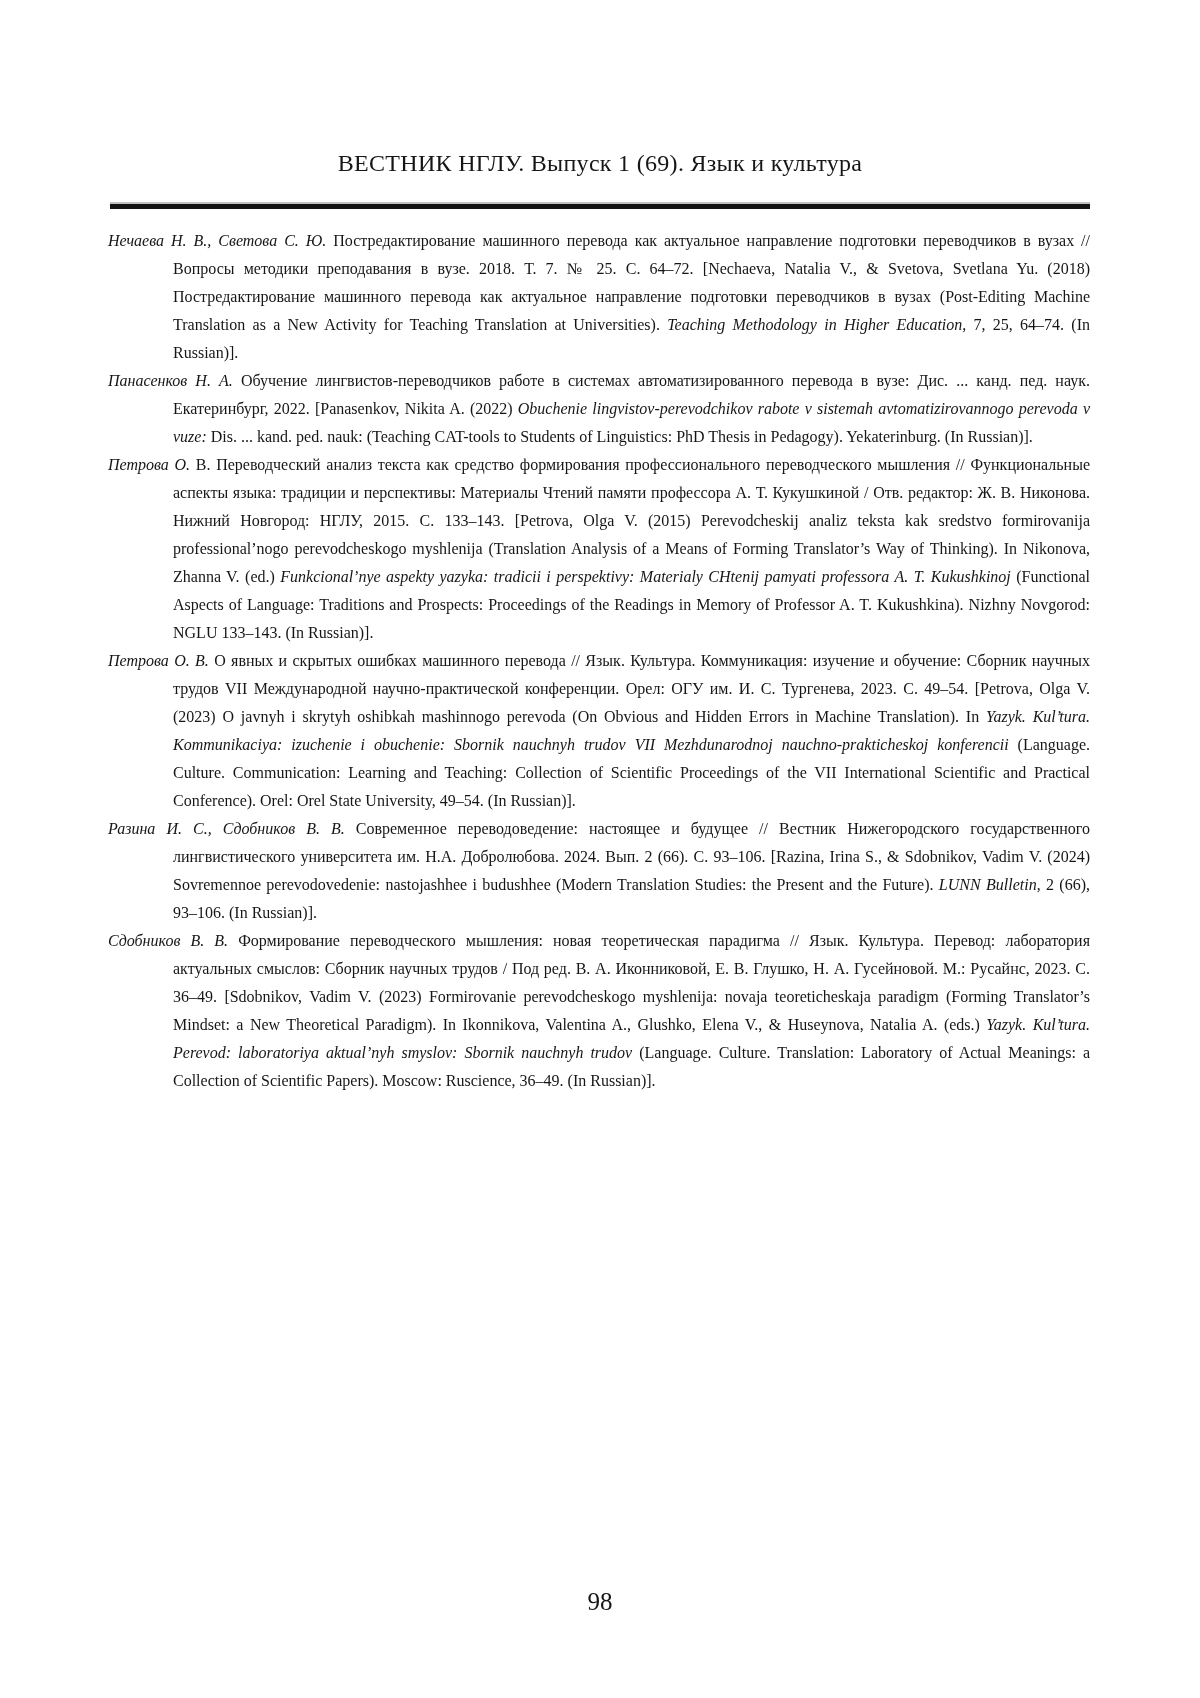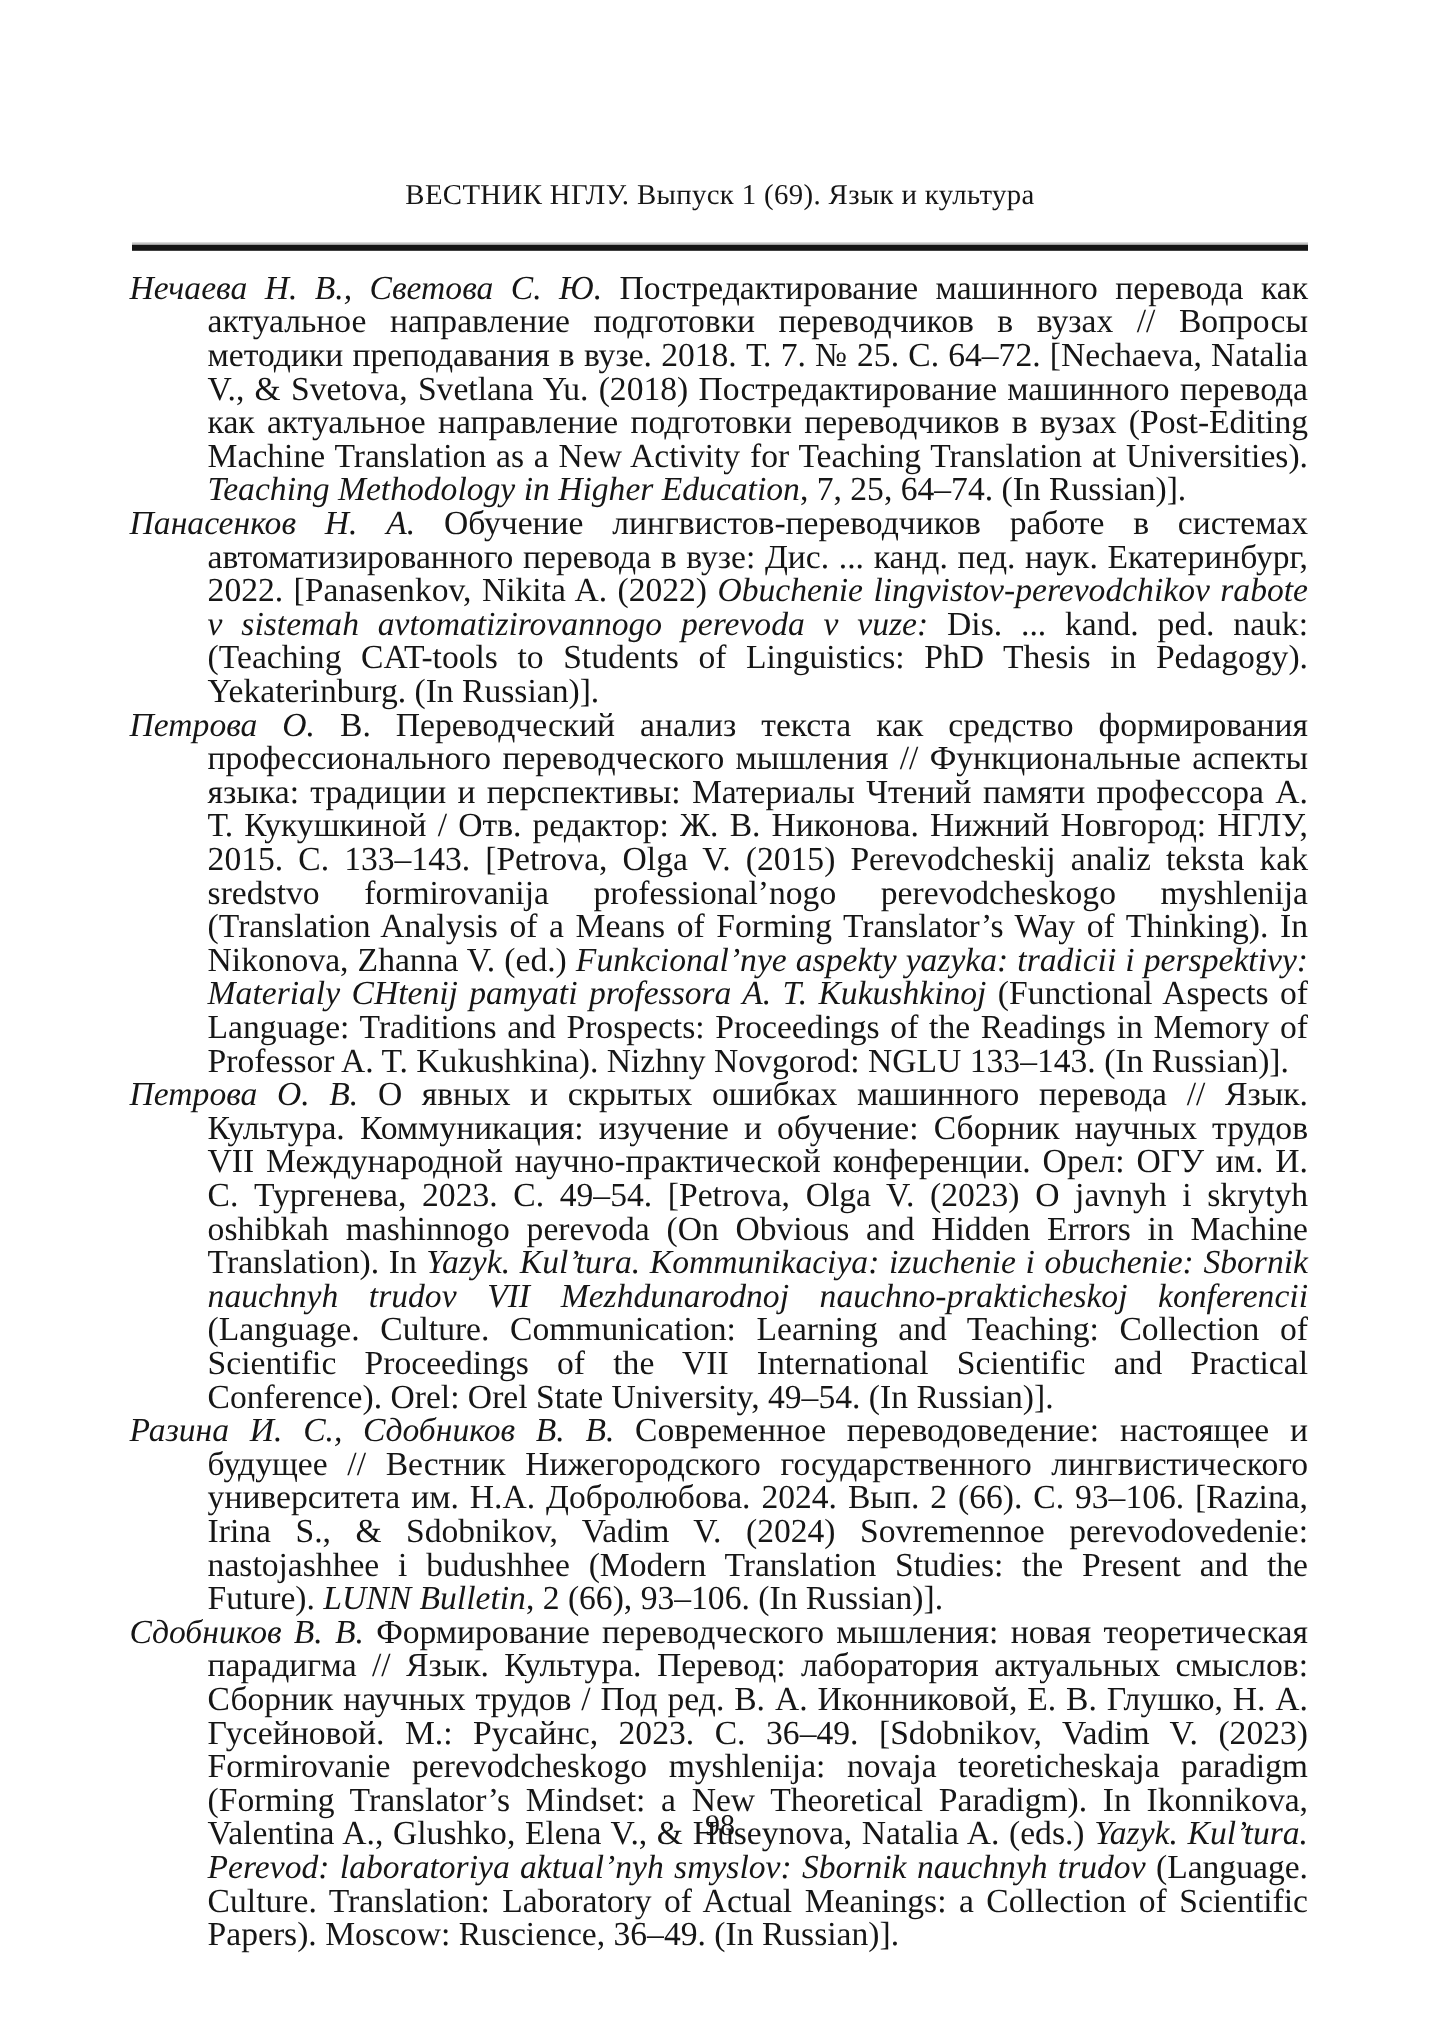--- a/index.html
+++ b/index.html
@@ -30,32 +30,32 @@
     width: 980px;
     margin: 26px 0 0 110px;
     box-shadow: 0 -2px 0 rgba(120,120,120,0.45);
   }
   .references {
     margin: 18px 110px 0 108px;
     width: 982px;
   }
   .ref {
     margin: 0;
-    font-size: 28px;
+    font-size: 16px;
     line-height: 28px;
     text-align: justify;
     padding-left: 65px;
     text-indent: -65px;
   }
   .ref em {
     font-style: italic;
   }
   .page-number {
     position: absolute;
-    top: 1508px;
+    top: 1588px;
     left: 0;
     width: 100%;
     text-align: center;
     font-size: 25px;
   }
 </style>
 </head>
 <body>
 
 <div class="page">

